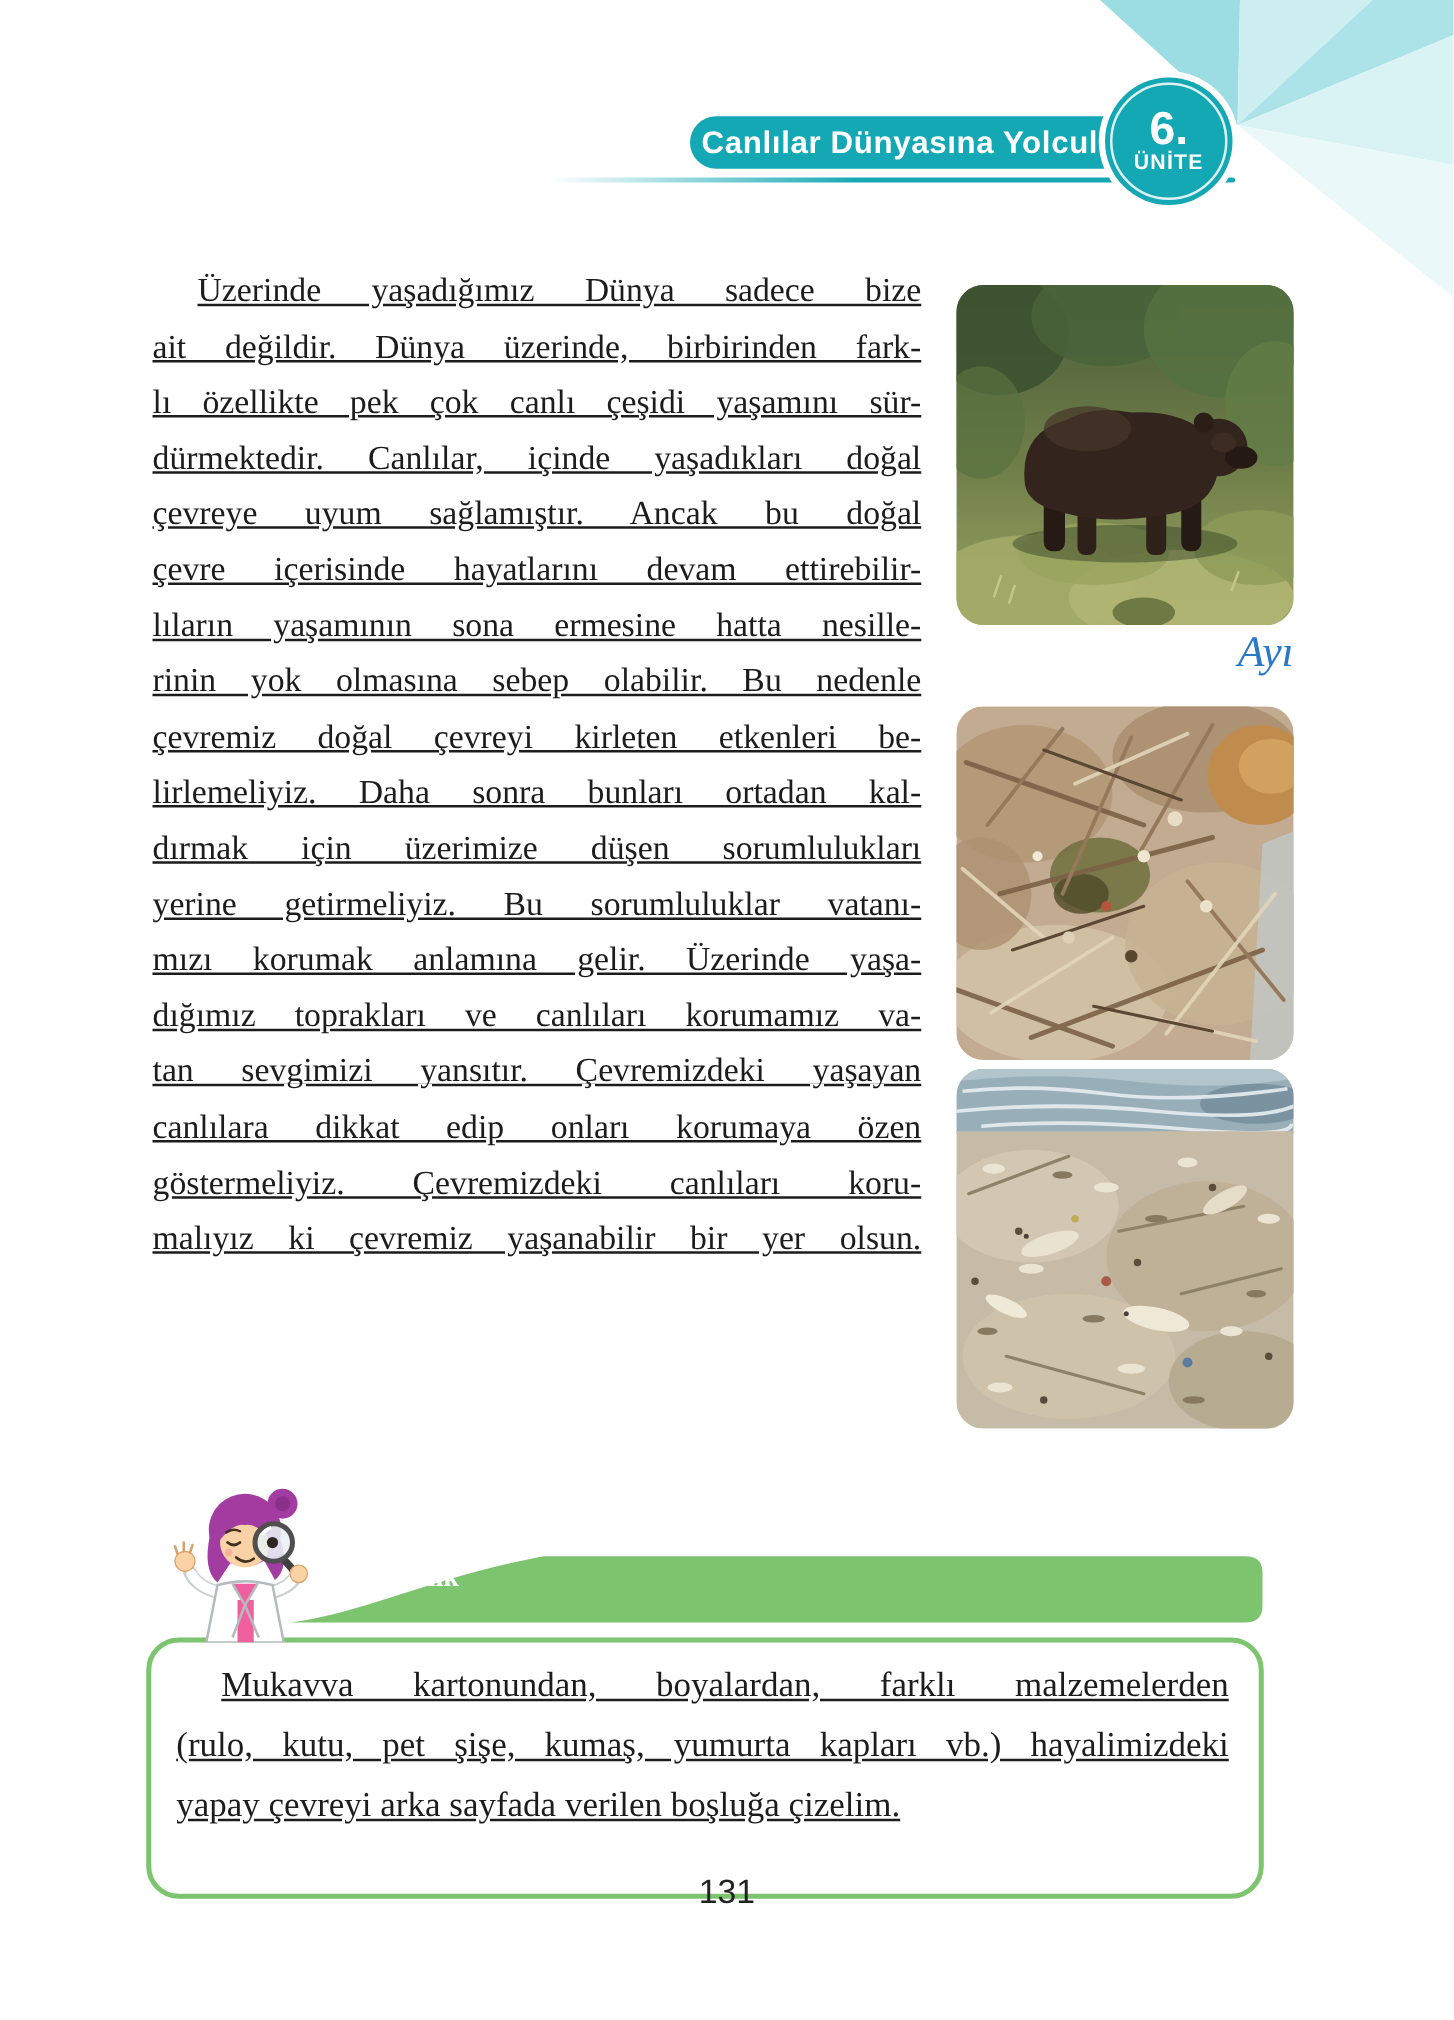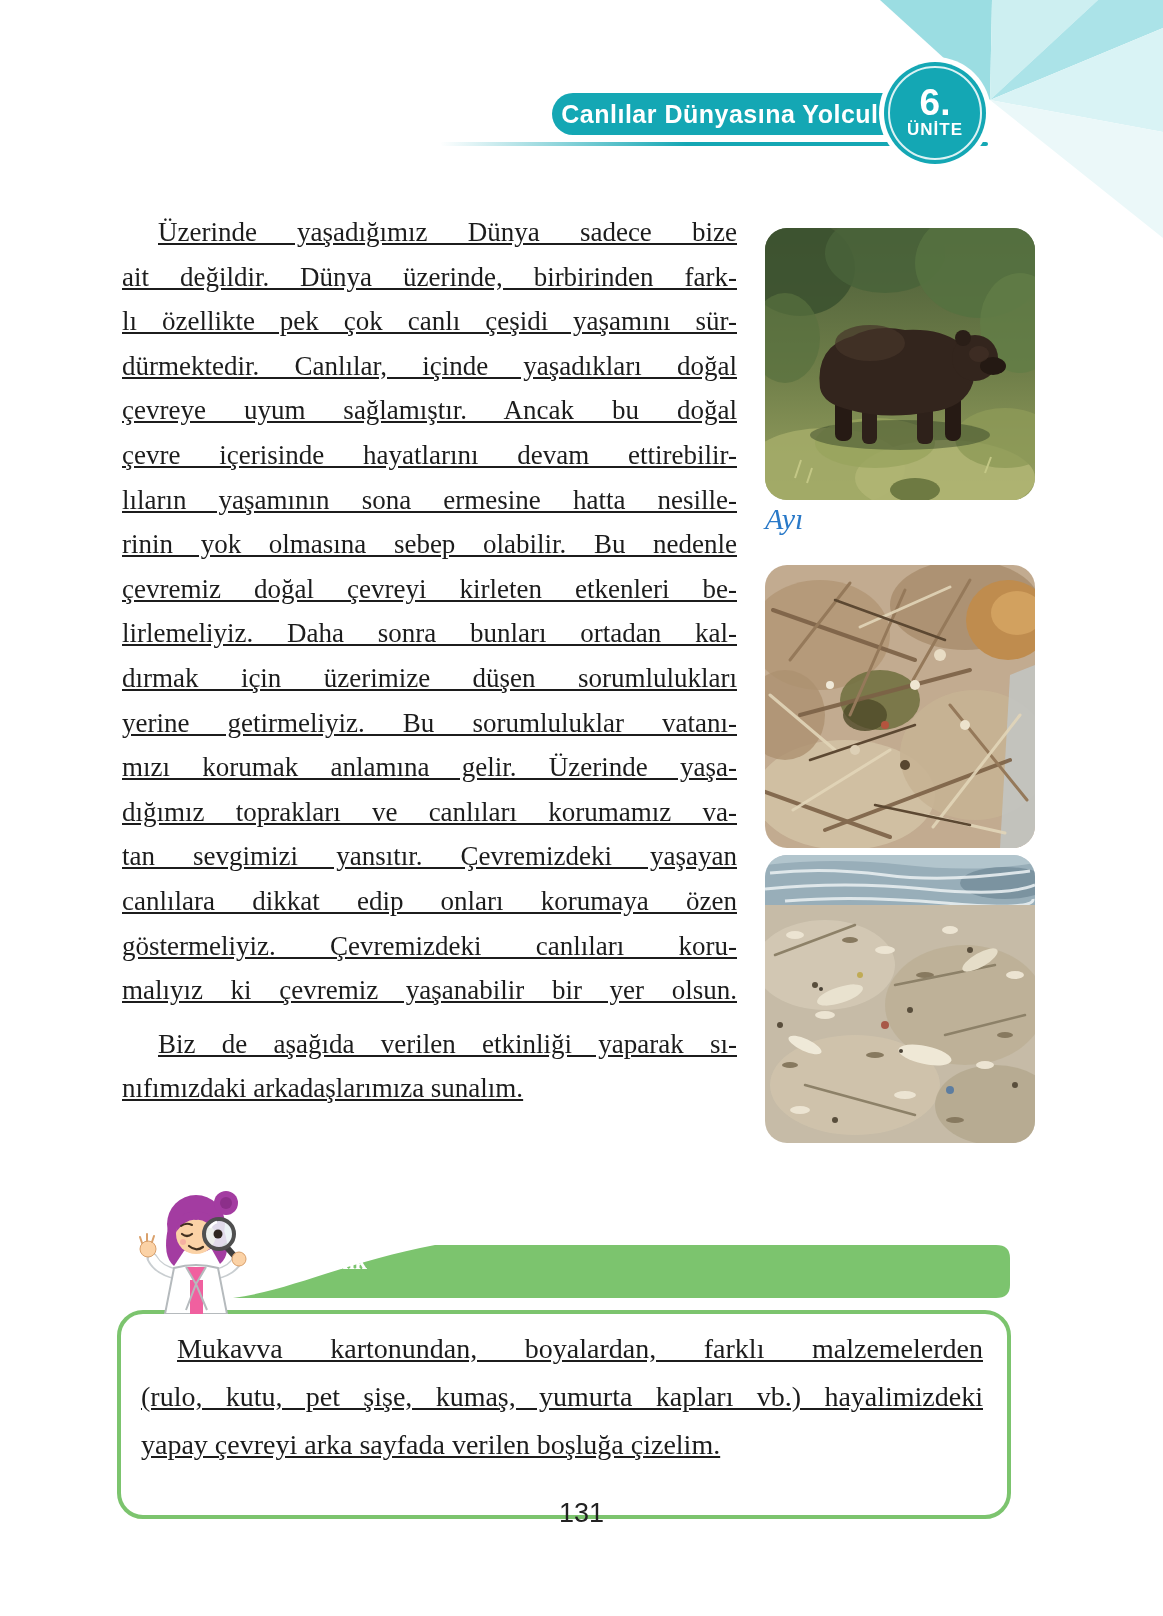--- a/index.html
+++ b/index.html
@@ -37,22 +37,22 @@
   .indent-first .line:first-child { text-indent:36px; }
   .justify-except-last .line:last-child { text-align-last:left; }
   .para2 { margin-top:9px; }
 
   
   .figure { position:absolute; left:765px; width:270px; border-radius:22px; overflow:hidden; z-index:2; }
   .figure svg { display:block; width:100%; height:100%; }
   #fig1 { top:228px; height:272px; }
   #fig2 { top:565px; height:283px; }
   #fig3 { top:855px; height:288px; }
-  .caption { position:absolute; left:765px; width:270px; text-align:left; font-style:italic;
-             font-size:30px; color:var(--caption-blue,#2979c8); z-index:2; }
+  .caption { position:absolute; left:765px; width:270px; text-align:right; font-style:italic;
+             font-size:35px; color:var(--caption-blue,#2979c8); z-index:2; }
   #cap1 { top:502px; }
   #cap3 { top:1150px; }
 
   
   .activity-banner-svg { position:absolute; left:0; top:1240px; z-index:1; }
   .activity-banner-label { position:absolute; left:290px; top:1249px; font-weight:bold; font-size:22px;
                            color:#fff; z-index:2; }
   .mascot { position:absolute; left:126px; top:1186px; z-index:4; }
   .activity-box { position:absolute; left:117px; top:1310px; width:894px; height:209px; background:#fff;
                   border:4px solid var(--activity-green,#7cc46e); border-radius:26px; box-sizing:border-box; z-index:2; }
@@ -101,24 +101,20 @@
         <div class="line">çevremiz doğal çevreyi kirleten etkenleri be-</div>
         <div class="line">lirlemeliyiz. Daha sonra bunları ortadan kal-</div>
         <div class="line">dırmak için üzerimize düşen sorumlulukları</div>
         <div class="line">yerine getirmeliyiz. Bu sorumluluklar vatanı-</div>
         <div class="line">mızı korumak anlamına gelir. Üzerinde yaşa-</div>
         <div class="line">dığımız toprakları ve canlıları korumamız va-</div>
         <div class="line">tan sevgimizi yansıtır. Çevremizdeki yaşayan</div>
         <div class="line">canlılara dikkat edip onları korumaya özen</div>
         <div class="line">göstermeliyiz. Çevremizdeki canlıları koru-</div>
         <div class="line">malıyız ki çevremiz yaşanabilir bir yer olsun.</div>
-      </div>
-    <div class="lines para2 indent-first justify-except-last">
-        <div class="line">Biz de aşağıda verilen etkinliği yaparak sı-</div>
-        <div class="line">nıfımızdaki arkadaşlarımıza sunalım.</div>
       </div>
   </div>
 
   <div class="figure" id="fig1">
     <svg viewBox="0 0 270 272" preserveAspectRatio="none">
       <defs>
         <linearGradient id="bgrad" x1="0" y1="0" x2="0" y2="1">
           <stop offset="0" stop-color="#4a5c38"></stop>
             <stop offset="0.55" stop-color="#71804a"></stop>
             <stop offset="1" stop-color="#9aa362"></stop>

